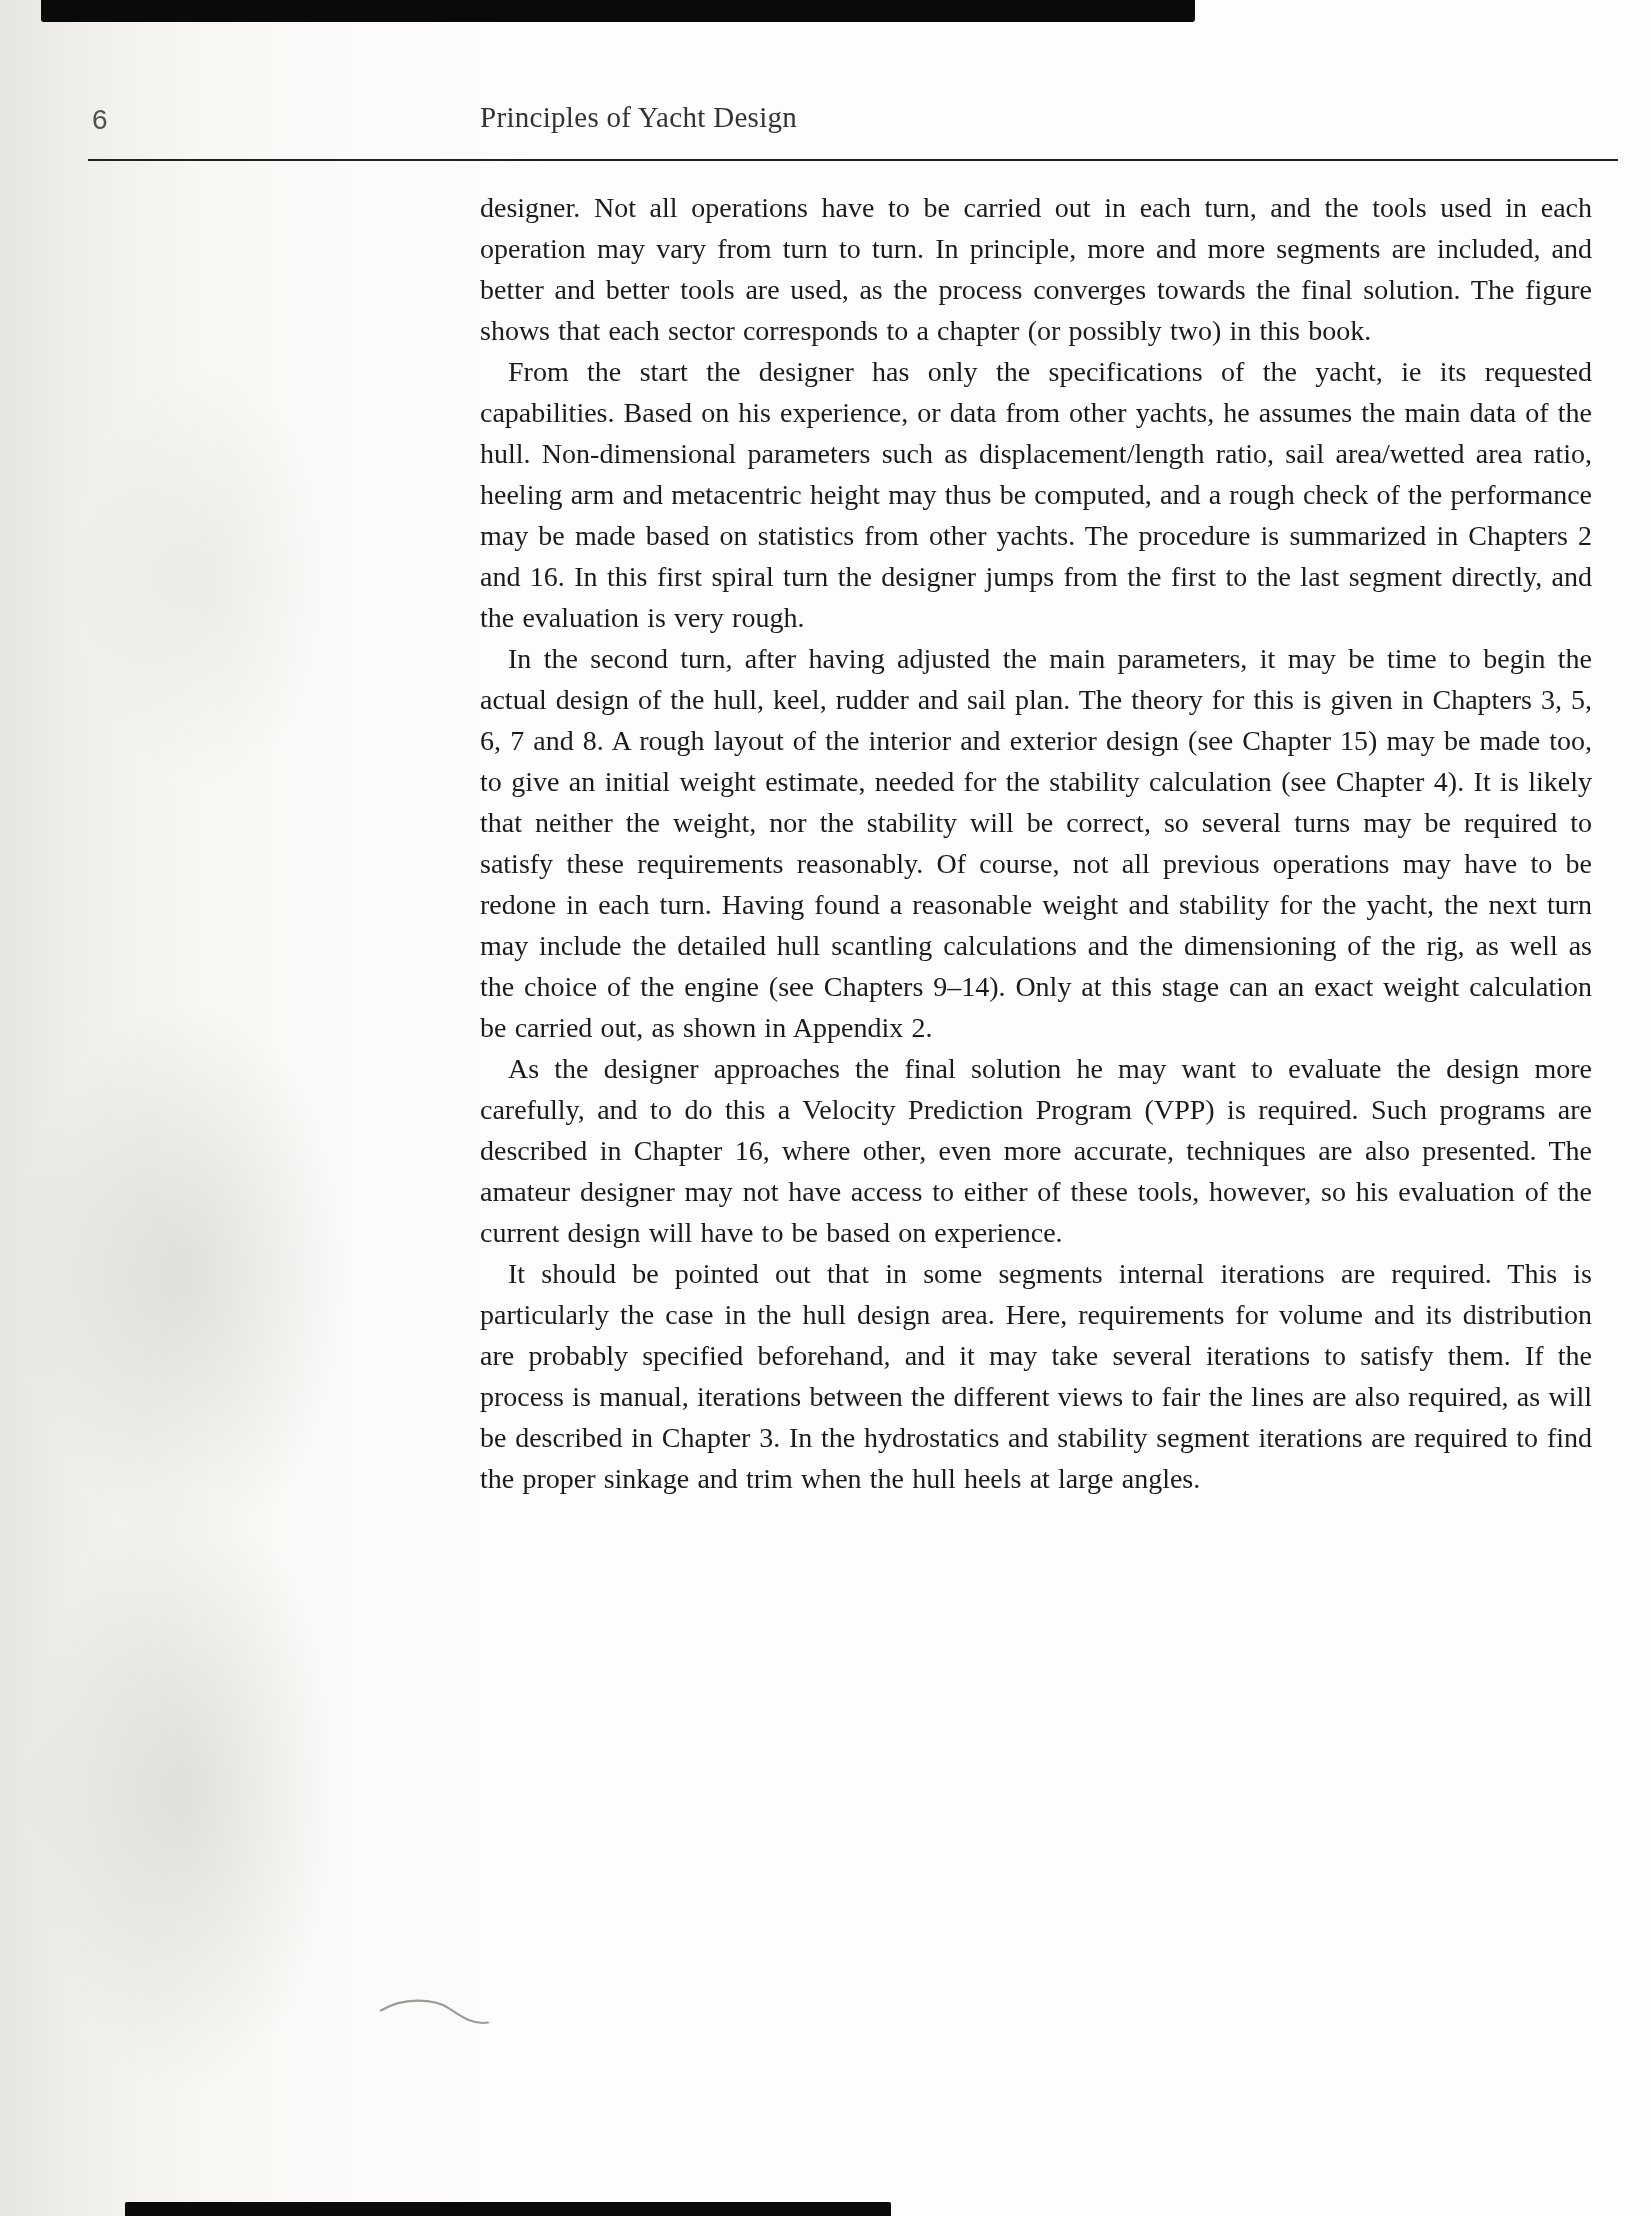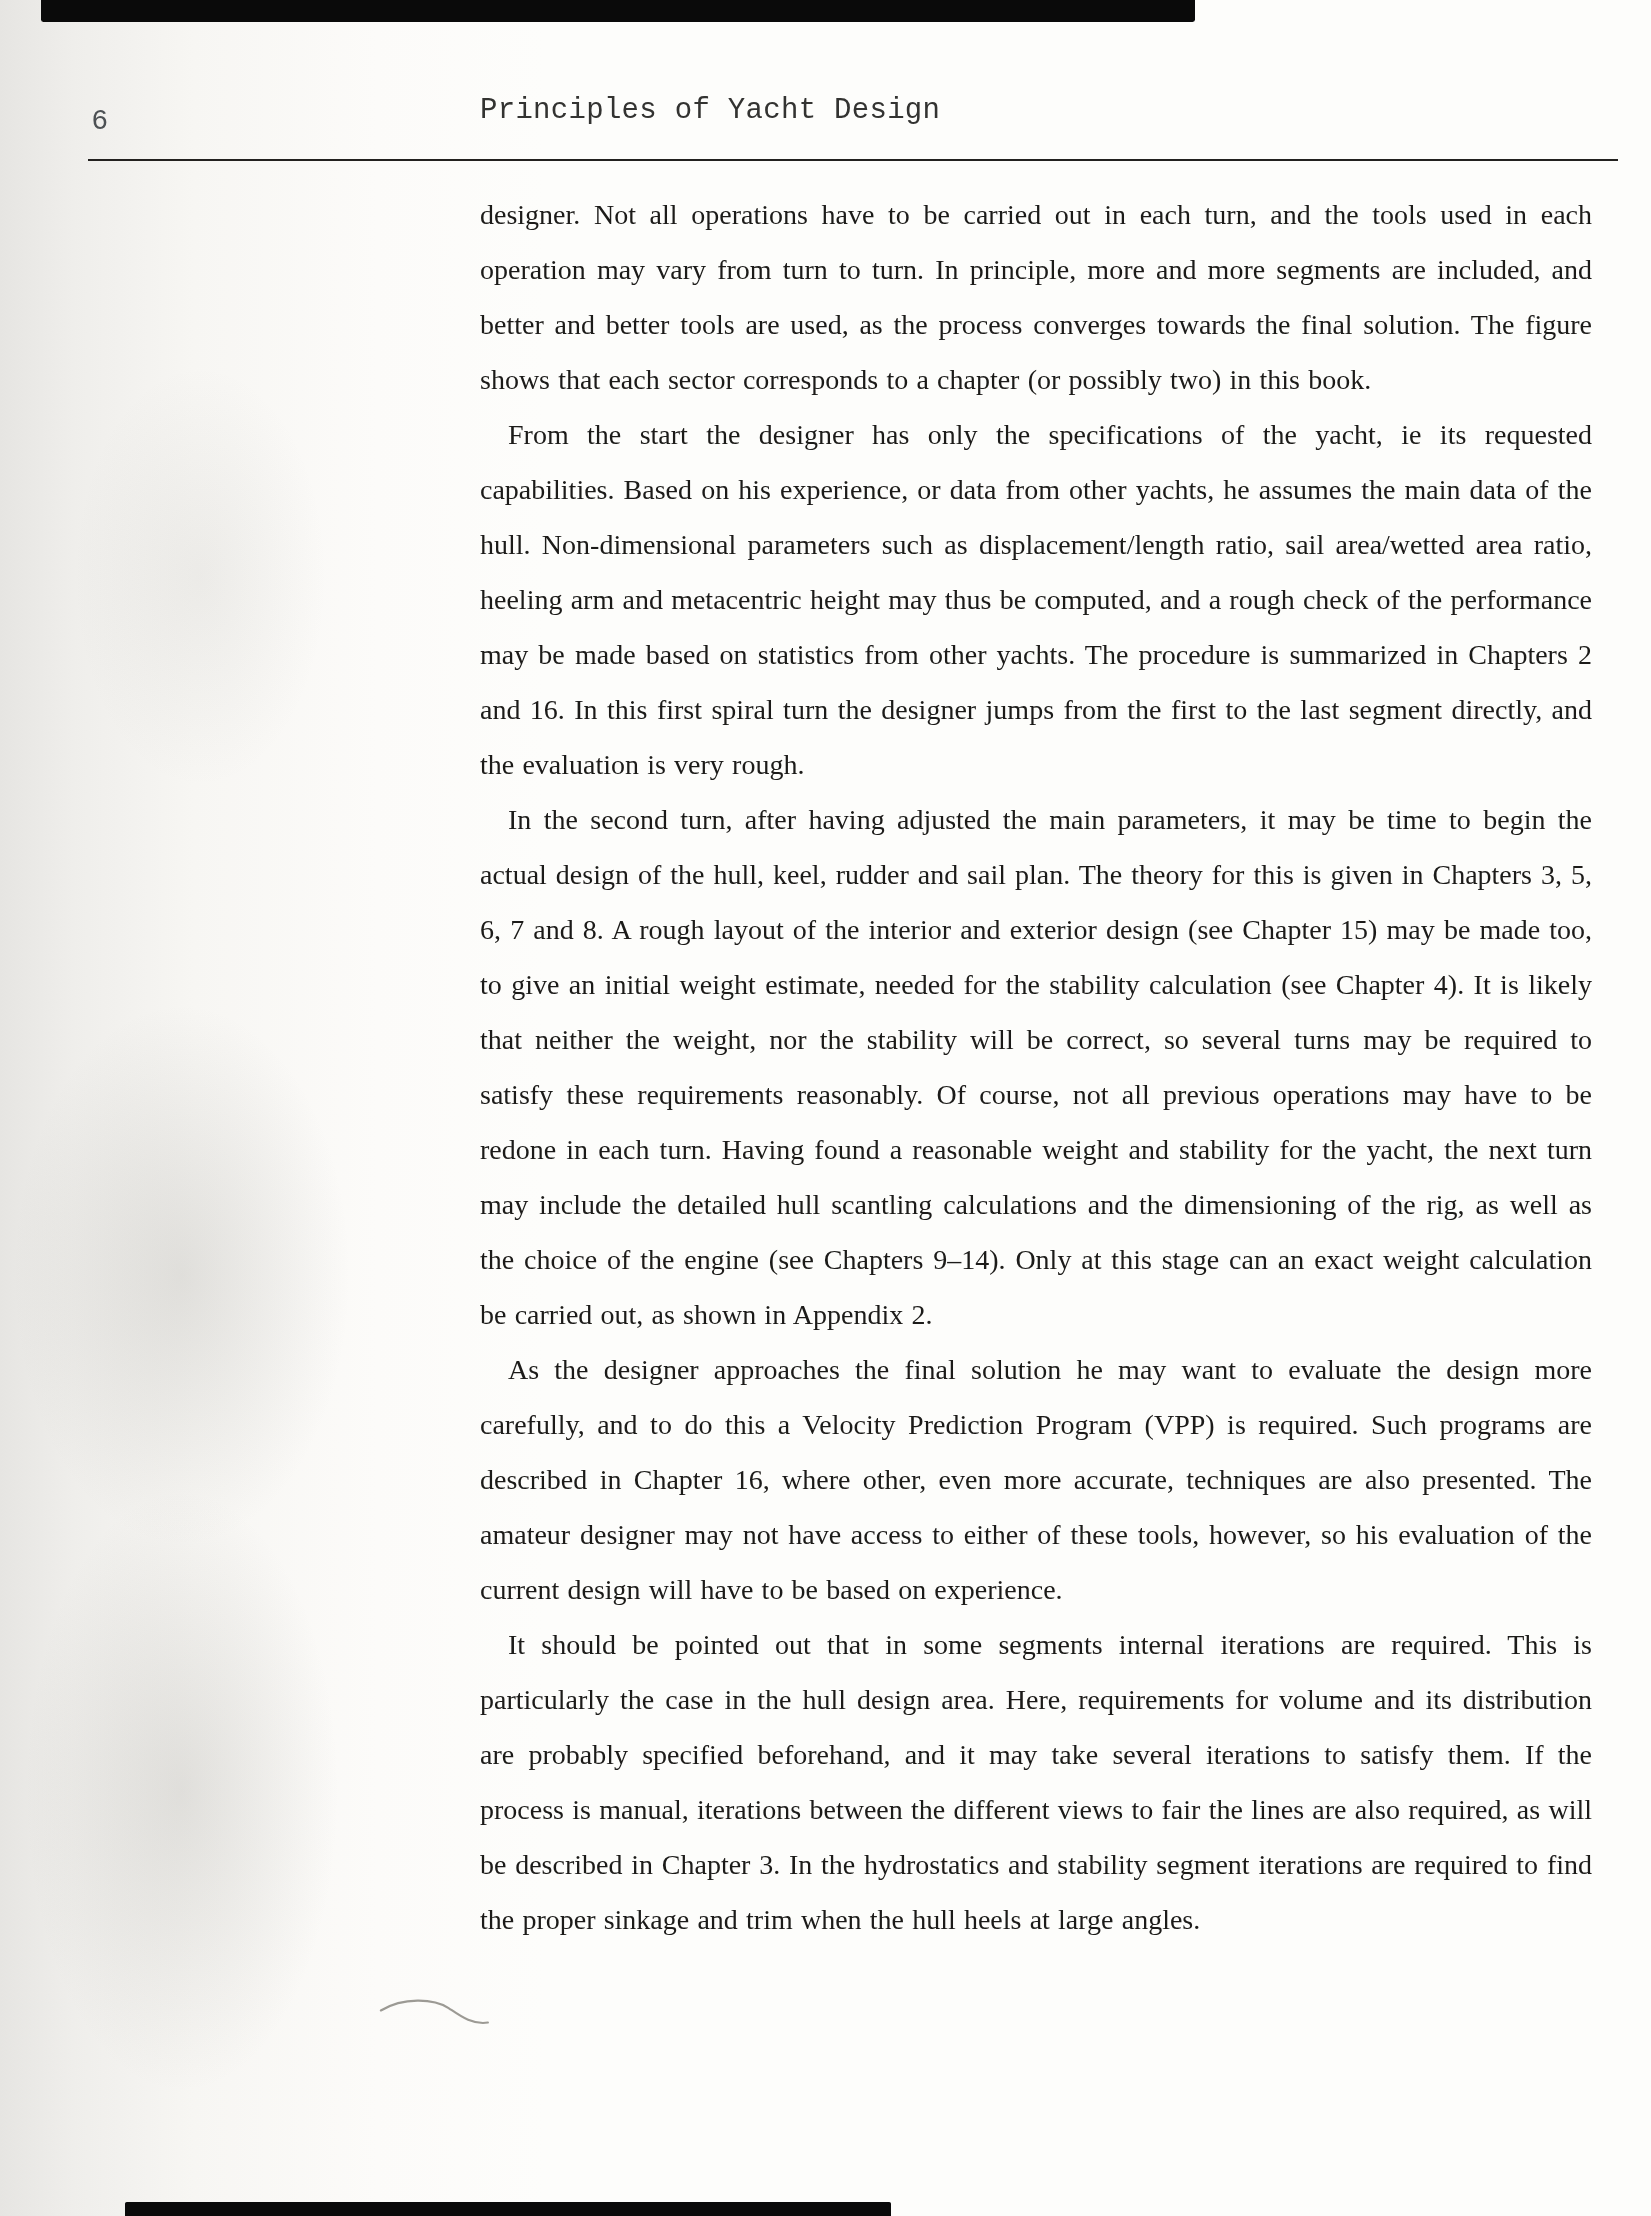--- a/index.html
+++ b/index.html
@@ -55,22 +55,22 @@
     position: absolute;
     left: 92px;
     top: 104px;
     font-family: "Liberation Sans", sans-serif;
     font-size: 28px;
     color: #4d5154;
   }
   .running-head {
     position: absolute;
     left: 480px;
-    top: 94px;
-    font-family: Liberation Mono, monospace;
+    top: 101px;
+    font-family: Liberation Serif, serif;
     font-size: 29px;
     letter-spacing: 0.3px;
     color: #333331;
   }
   .header-rule {
     position: absolute;
     left: 88px;
     top: 159px;
     width: 1530px;
     height: 1.8px;
@@ -78,21 +78,21 @@
     border: none;
     background: #23211f;
   }
 
   .text-block {
     position: absolute;
     left: 480px;
     top: 187px;
     width: 1112px;
     font-size: 28px;
-    line-height: 55px;
+    line-height: 41px;
     color: #1c1b19;
     text-align: justify;
   }
   .text-block p {
     margin: 0;
     text-indent: 28px;
     word-spacing: 1.2px;
   }
   .text-block p.noindent {
     text-indent: 0;

